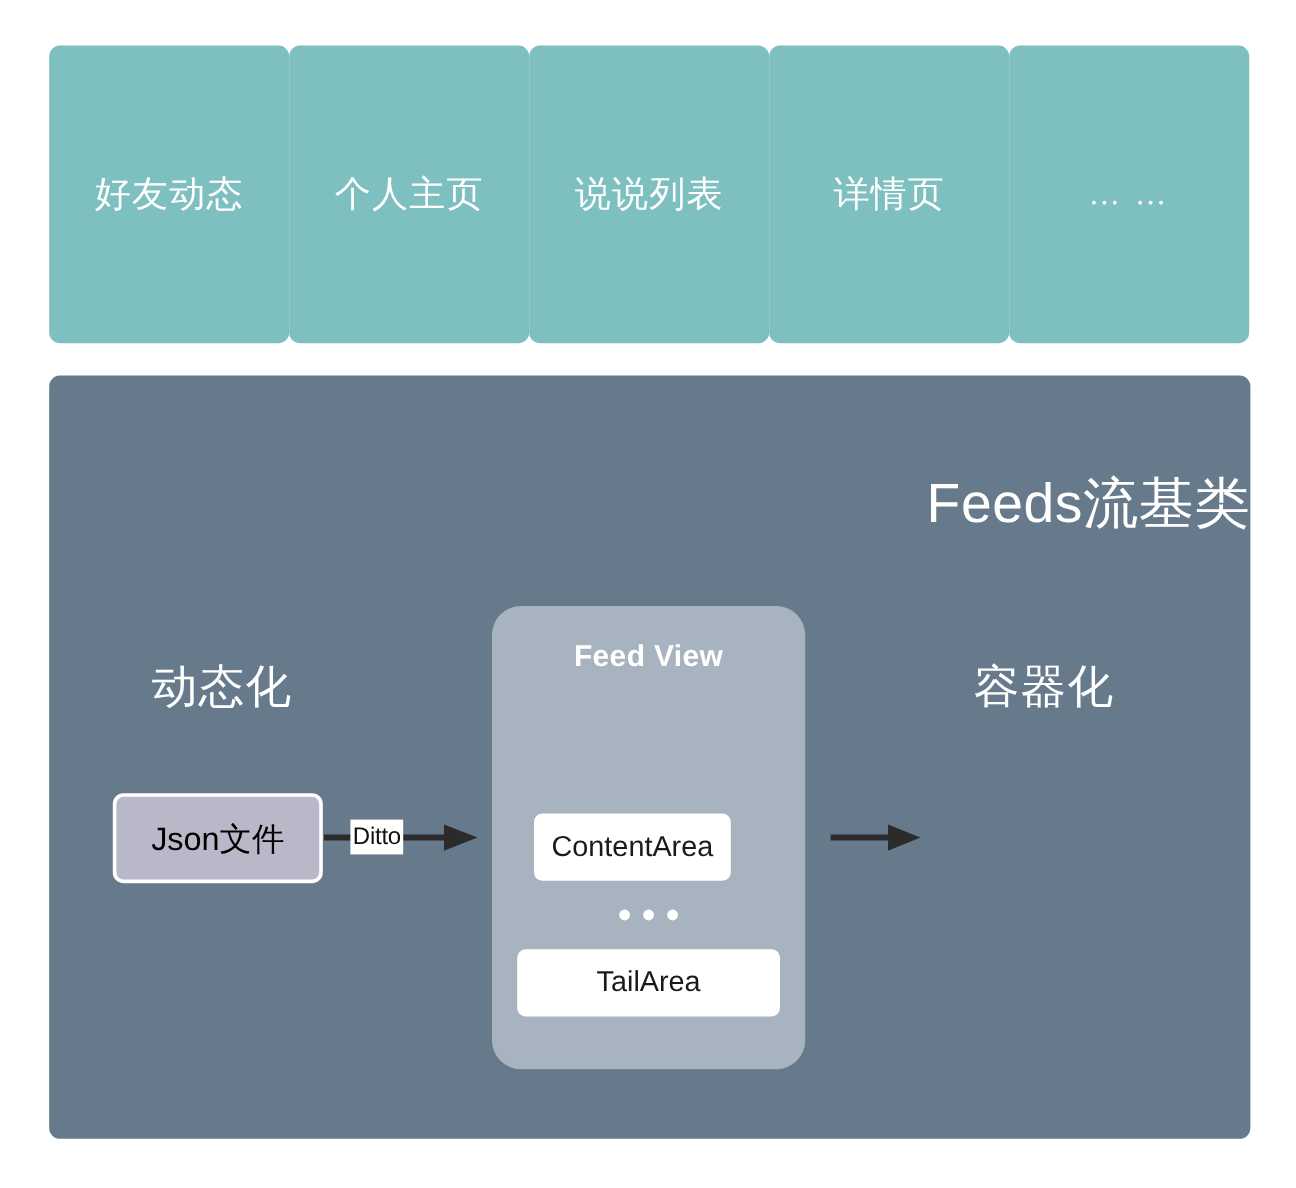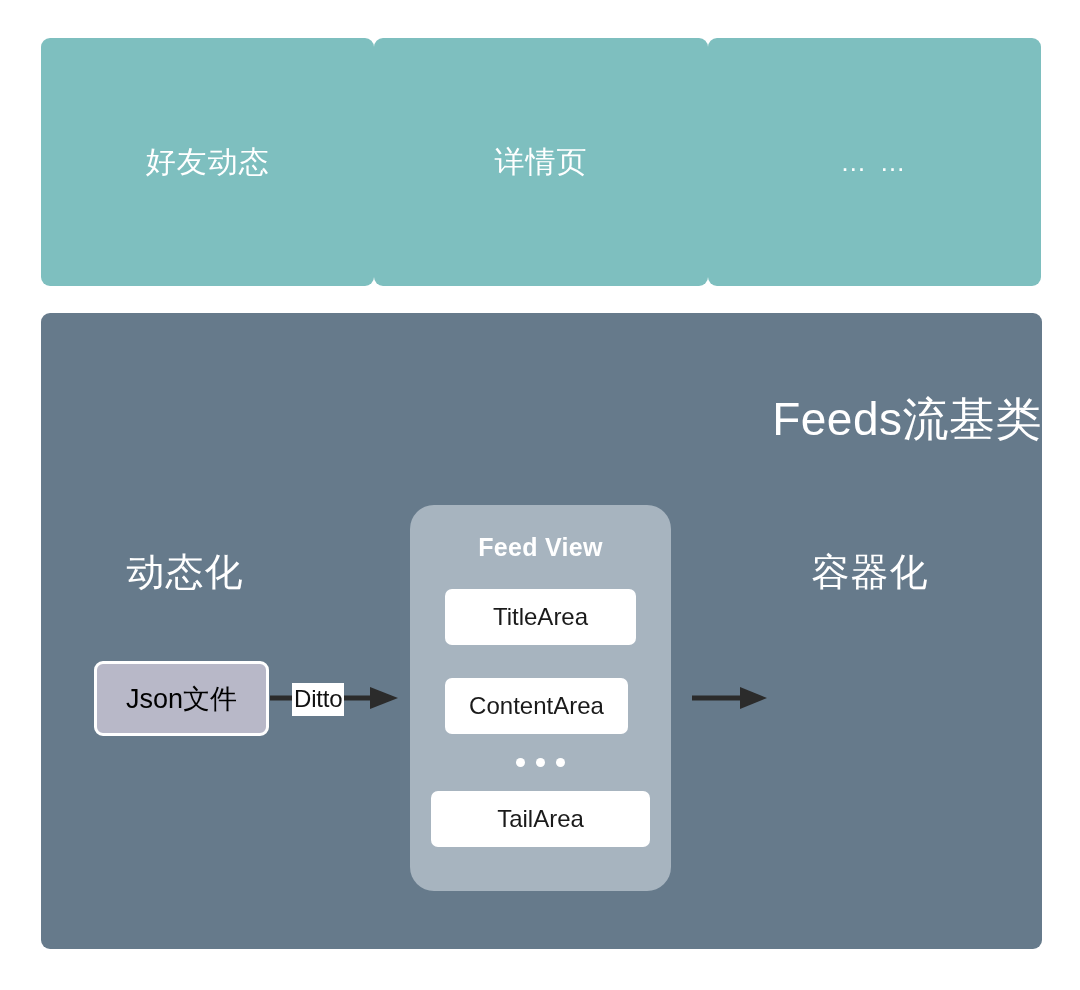--- a/index.html
+++ b/index.html
@@ -21,20 +21,21 @@
   }
 
   
   .cards-row {
     position: absolute;
     left: 41px;
     top: 38px;
     width: 1000px;
     height: 248px;
     display: flex;
+    font-family: Liberation Serif, serif;
   }
   .page-card {
     flex: 1 1 0;
     background: #7ebfbf;
     border-radius: 9px;
     display: flex;
     align-items: center;
     justify-content: center;
     color: #ffffff;
     font-size: 30px;
@@ -103,21 +104,21 @@
     top: 684px;
     width: 128px;
     height: 28px;
   }
   .ditto-tag {
     position: absolute;
     left: 292px;
     top: 683px;
     background: #ffffff;
     color: #111111;
-    font-size: 24px;
+    font-size: 20px;
     line-height: 1.0;
     padding: 4px 2px 5px 2px;
     letter-spacing: -0.2px;
   }
 
   
   .feedview-panel {
     position: absolute;
     left: 410px;
     top: 505px;
@@ -141,21 +142,21 @@
     position: absolute;
     background: #ffffff;
     border-radius: 7px;
     display: flex;
     align-items: center;
     justify-content: center;
     color: #1a1a1a;
     font-size: 24px;
   }
   .area-title   { left: 35px;  top: 84px;  width: 191px; height: 56px; }
-  .area-content { left: 35px;  top: 173px; width: 183px; height: 56px; }
+  .area-content { left: 35px;  top: 173px; width: 164px; height: 56px; }
   .area-tail    { left: 21px;  top: 286px; width: 219px; height: 56px; }
 
   .vdots {
     position: absolute;
     left: 0;
     top: 253px;
     width: 100%;
     display: flex;
     justify-content: center;
     gap: 11px;
@@ -209,20 +210,26 @@
 </head>
 <body>
 
 <div class="canvas">
 
   <div class="cards-row">
     <div class="page-card">
       <span>好友动态</span>
     </div>
     <div class="page-card">
+      <span>个人主页</span>
+    </div>
+    <div class="page-card">
+      <span>说说列表</span>
+    </div>
+    <div class="page-card">
       <span>详情页</span>
     </div>
     <div class="page-card ellipsis-card">
       <span>… …</span>
     </div>
   </div>
 
   <div class="base-panel">
     <div class="panel-title">Feeds流基类</div>
   </div>
@@ -235,23 +242,20 @@
 
   <svg class="arrow1" viewBox="0 0 128 28">
     <line x1="0" y1="14" x2="104" y2="14" stroke="#2b2b2b" stroke-width="5"></line>
     <polygon points="100,3 128,14 100,25" fill="#2b2b2b"></polygon>
   </svg>
   <div class="ditto-tag">Ditto</div>
 
   <div class="feedview-panel">
     <div class="feedview-title">Feed View</div>
 
-    <div class="area-box area-title">
-      <span>TitleArea</span>
-    </div>
 
     <div class="area-box area-content">
       <span>ContentArea</span>
     </div>
 
     <div class="vdots">
       <span></span>
       <span></span>
       <span></span>
     </div>

